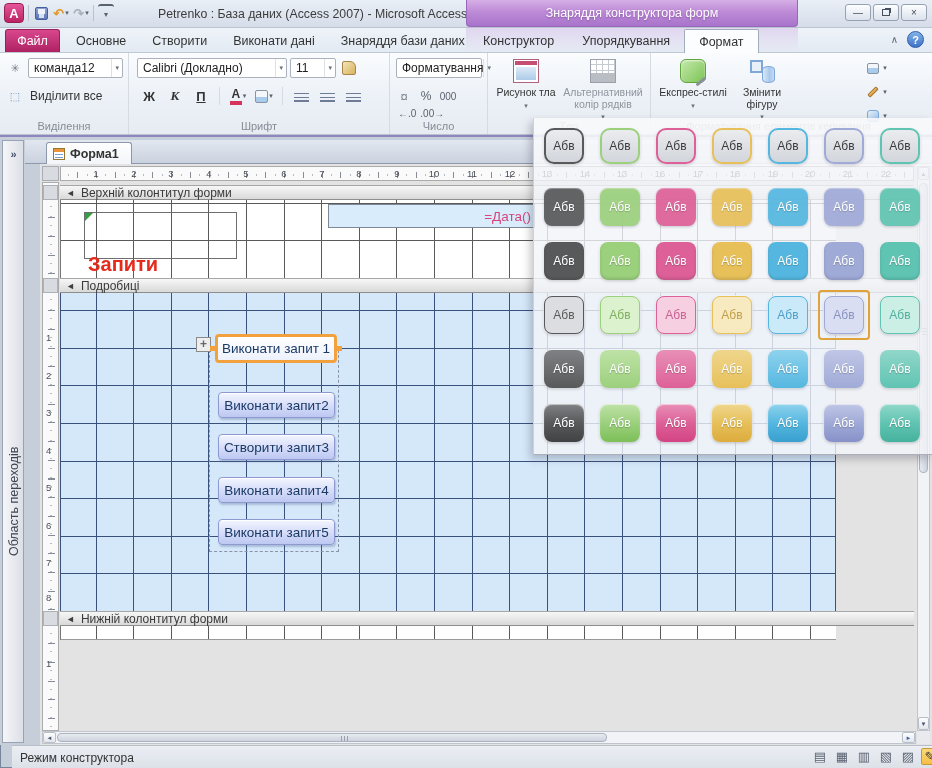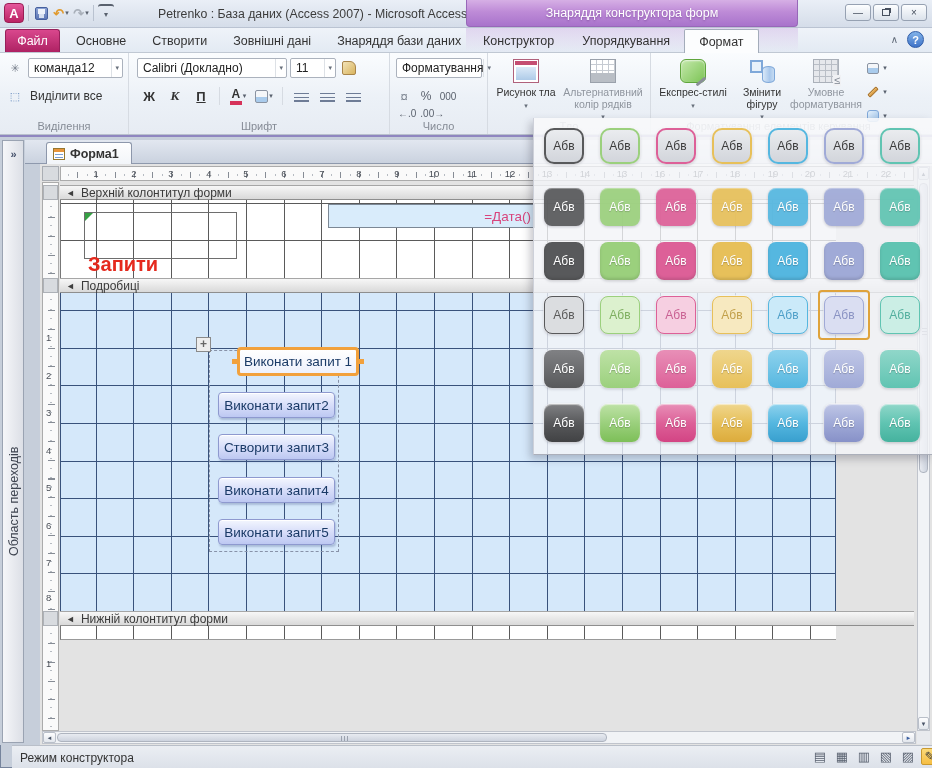--- a/index.html
+++ b/index.html
@@ -258,21 +258,21 @@
   </div>
 </div>
 
 <div id="tabrow"></div>
 <div id="ctx-zone"></div>
 <div id="file-tab">Файл</div>
 <div id="main-tabs">
 
 <div class="mtab">Основне</div>
     <div class="mtab">Створити</div>
-    <div class="mtab">Зовнішні дані</div>
+    <div class="mtab">Виконати дані</div>
     <div class="mtab">Знаряддя бази даних</div>
   </div>
 <div id="ctx-tabs">
 
 <div class="ctab">Конструктор</div>
     <div class="ctab">Упорядкування</div>
     <div class="ctab active">Формат</div>
   </div>
 <div id="tabrow-right">
   <span class="collapse-g">∧</span>
@@ -377,24 +377,20 @@
       <span class="bcar">▾</span>
     </div>
     <div class="bigbtn" style="left:82px;width:58px;">
       <span class="bicon ic-shape">
           <span class="sq"></span>
           <span class="cyl"></span>
         </span>
       <span>Змінити фігуру</span>
       <span class="bcar">▾</span>
     </div>
-    <div class="bigbtn dis" style="left:142px;width:66px;">
-      <span class="bicon ic-cond"></span>
-      <span>Умовне форматування</span>
-    </div>
     <div class="srb-col" style="left:210px;top:4px;">
       <div class="srb">
           <span class="ic-sfill"></span>
           <span class="tinycar">▾</span>
         </div>
       <div class="srb">
           <span class="ic-pencil"></span>
           <span class="tinycar">▾</span>
         </div>
       <div class="srb">
@@ -487,21 +483,21 @@
   <span class="sarrow">◄</span>
   <span>Подробиці</span>
 </div>
 <div id="detail-area"></div>
 
 <div id="dashsel"></div>
 <div id="mover">+</div>
 
 <div style="position:absolute;left:0;top:0;">
 
-<button class="fbtn sel" style="top: 347px; margin-left: 22px;">Виконати запит 1</button>
+<button class="fbtn sel" style="top: 334px;">Виконати запит 1</button>
     <button class="fbtn" style="top: 392px;">Виконати запит2</button>
     <button class="fbtn" style="top: 434px;">Створити запит3</button>
     <button class="fbtn" style="top: 477px;">Виконати запит4</button>
     <button class="fbtn" style="top: 519px;">Виконати запит5</button>
   </div>
 
 <div class="secbar" style="top:611px;">
   <span class="sarrow">◄</span>
   <span>Нижній колонтитул форми</span>
 </div>

